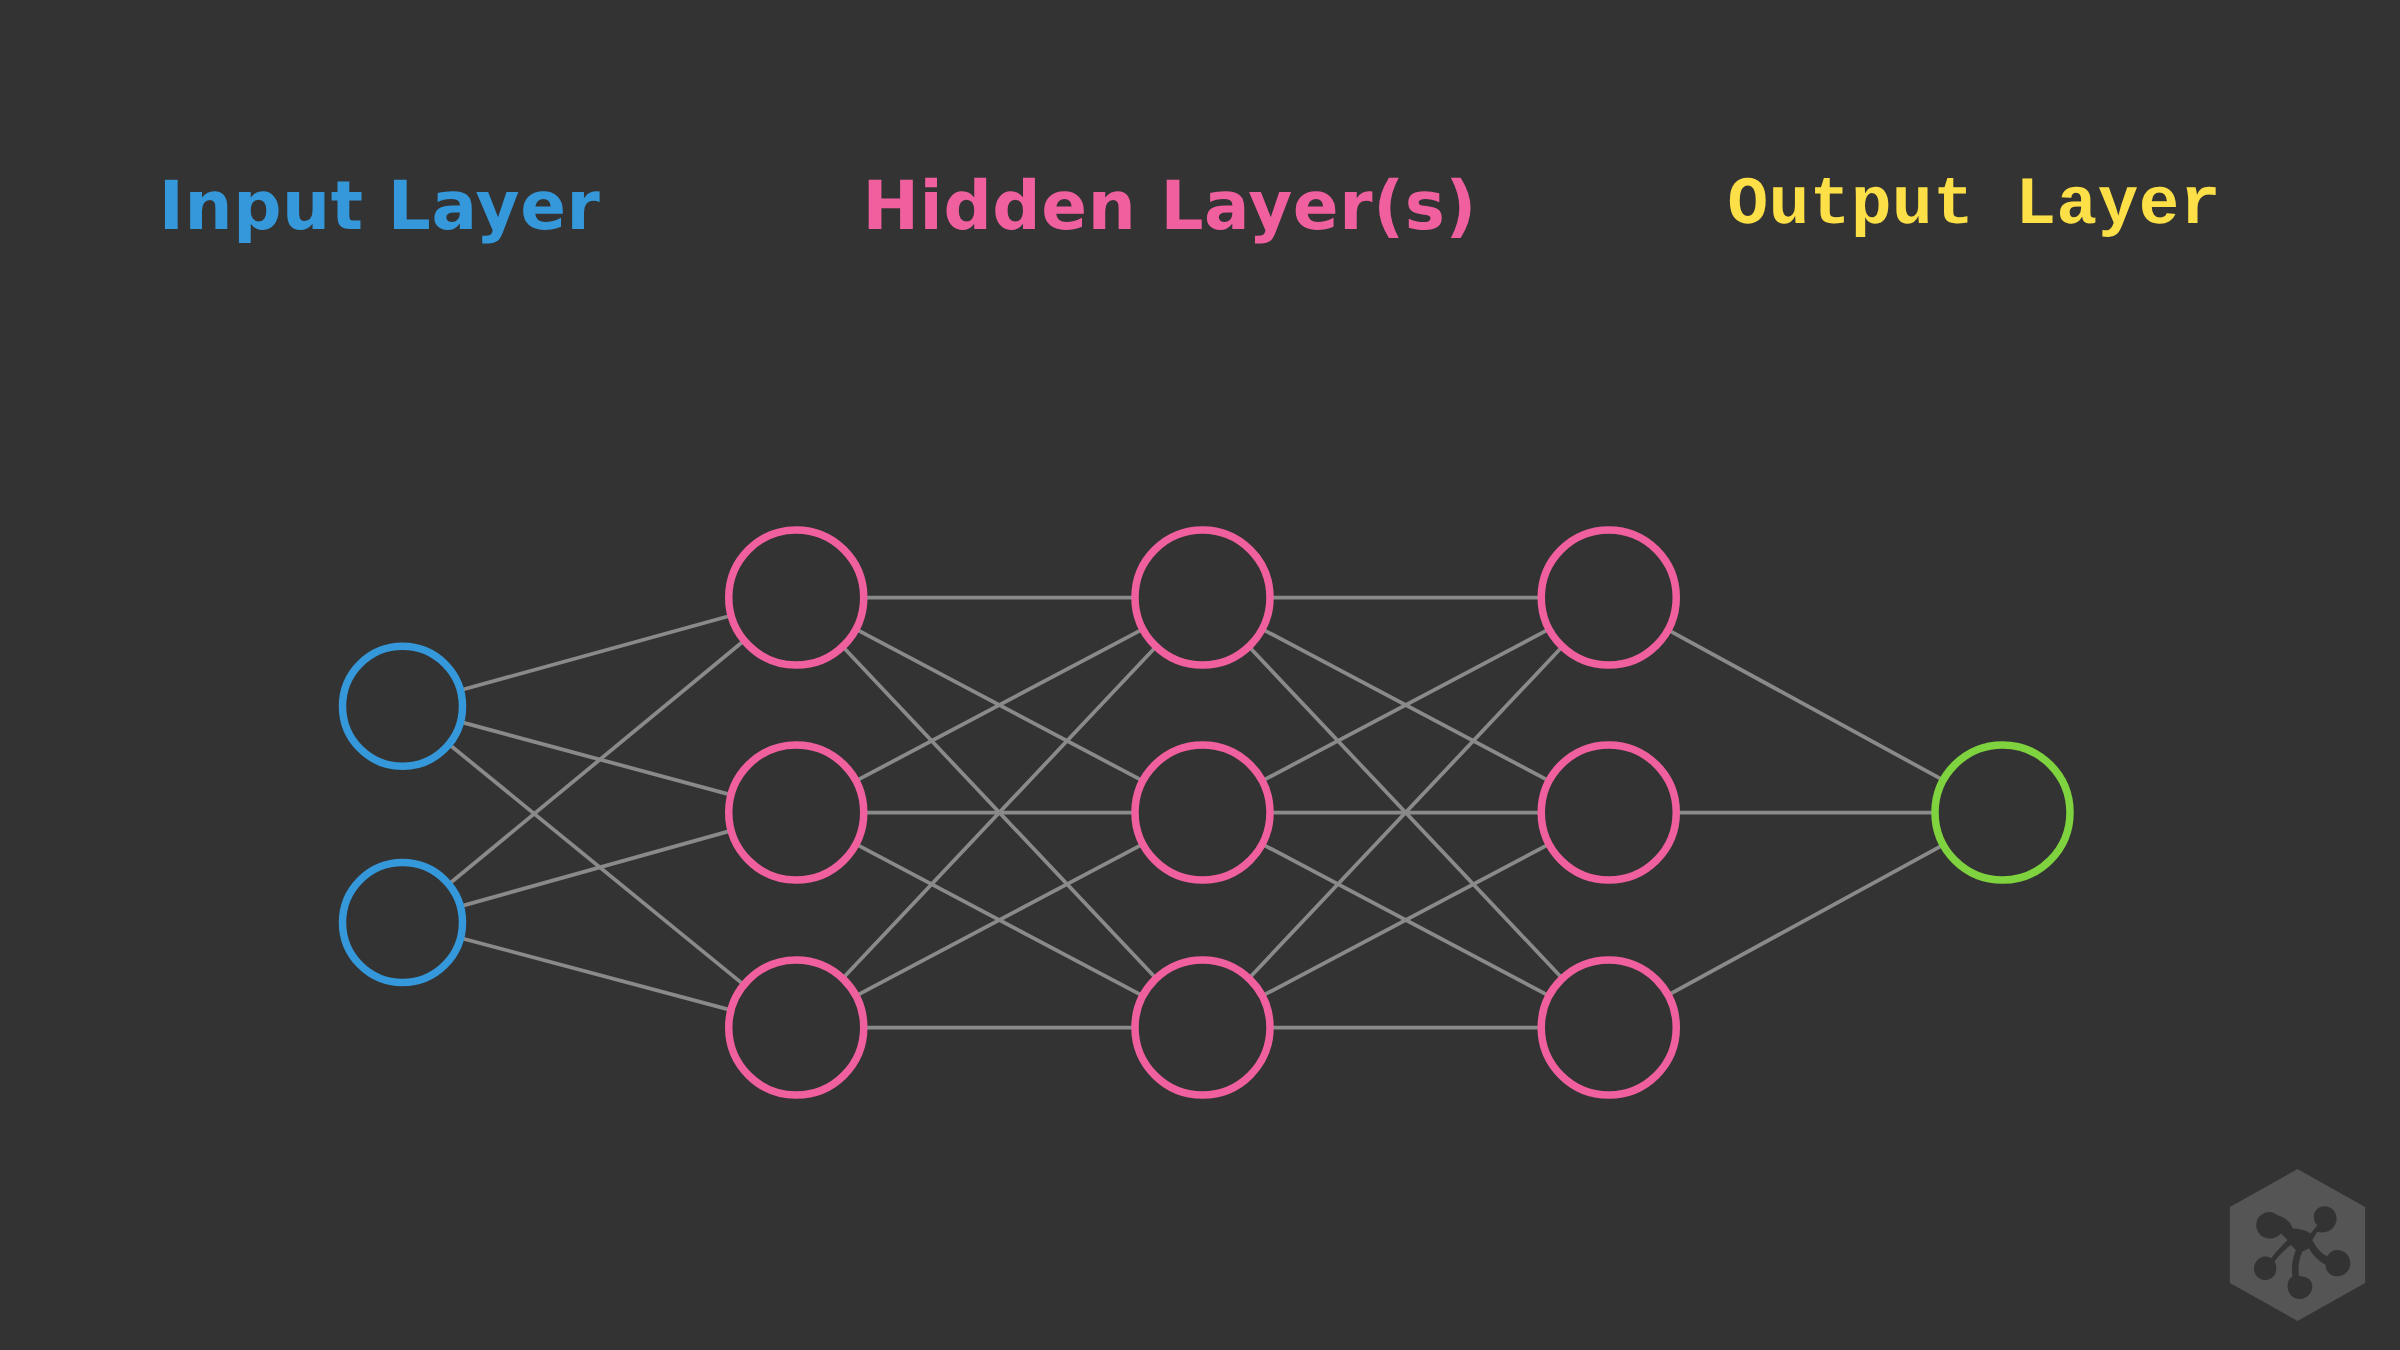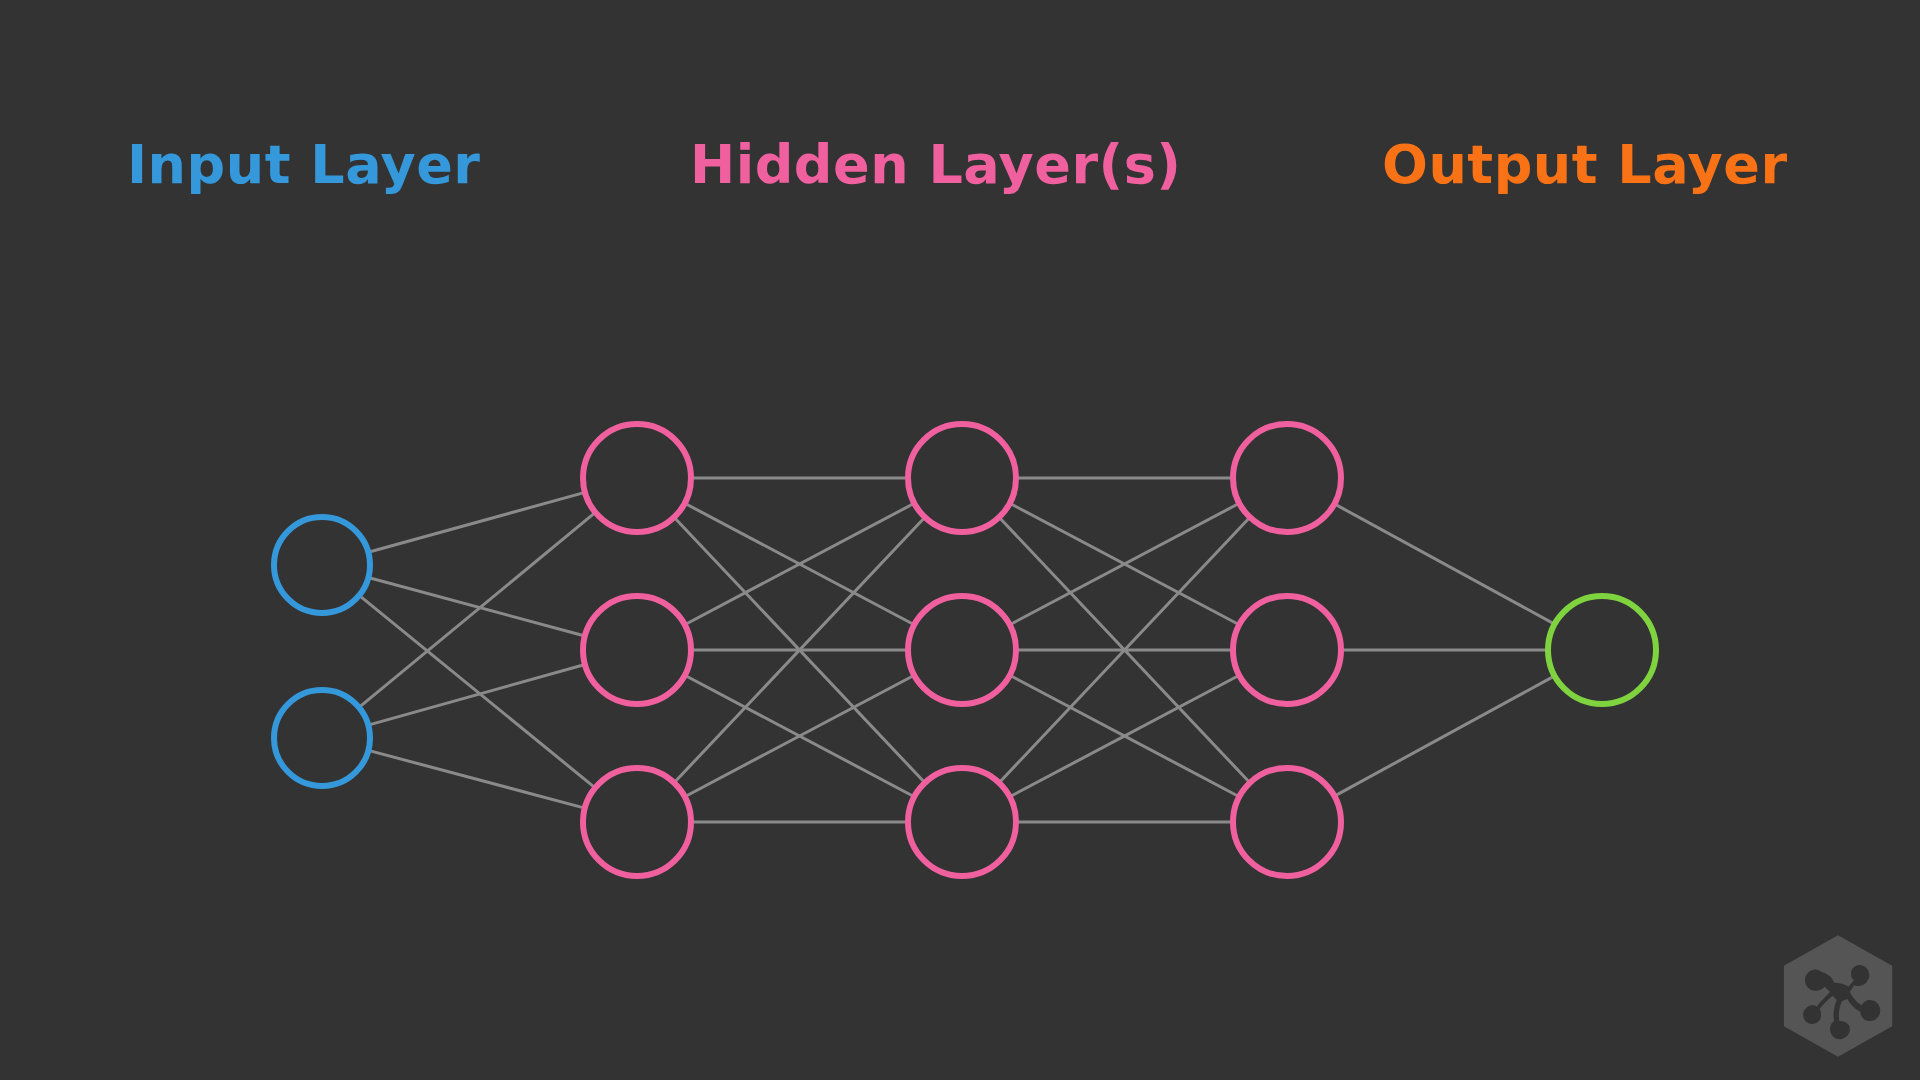--- a/index.html
+++ b/index.html
@@ -99,21 +99,21 @@
         <circle cx="1287" cy="650" r="54" fill="none" stroke="#f0609f" stroke-width="6"></circle>
         <circle cx="1287" cy="822" r="54" fill="none" stroke="#f0609f" stroke-width="6"></circle>
         <circle cx="1602" cy="650" r="54" fill="none" stroke="#7ed33f" stroke-width="6"></circle>
       </g>
   </svg>
 
   <div class="layer-title" id="title-hidden" style="color: rgb(240, 96, 159);">Hidden Layer(s)</div>
 
   <div class="layer-title" id="title-input" style="color: rgb(52, 152, 219);">Input Layer</div>
 
-  <div class="layer-title" id="title-output" style="color: #f97316;">Output Layer</div>
+  <div class="layer-title" id="title-output" style="color: #fde047; font-family: Liberation Mono, monospace;">Output Layer</div>
 
   <svg id="watermark" viewBox="0 0 100 100" xmlns="http://www.w3.org/2000/svg">
     <path id="wm-hex" d="M50 4 L91 27 L91 73 L50 96 L9 73 L9 27 Z" fill="#555555"></path>
     <path id="wm-glyph" d="M33 30 C28 30 25 34 25 38 C25 42 28 46 33 46
                            C36 46 38 45 40 43 L44 47
                            C41 50 37 54 34 58 C31 56 27 57 25 60
                            C22 64 24 70 29 71 C34 72 38 68 37 63
                            C37 62 37 61 36 60 C39 56 43 52 46 50
                            L49 53 C47 58 46 64 47 69
                            C44 71 43 75 45 79 C47 83 52 84 56 81

